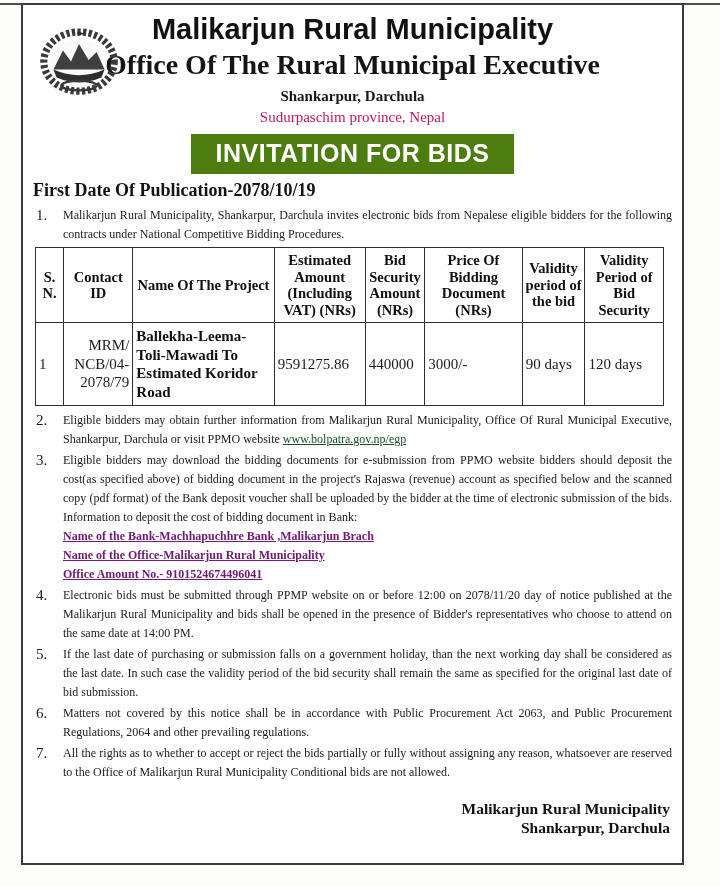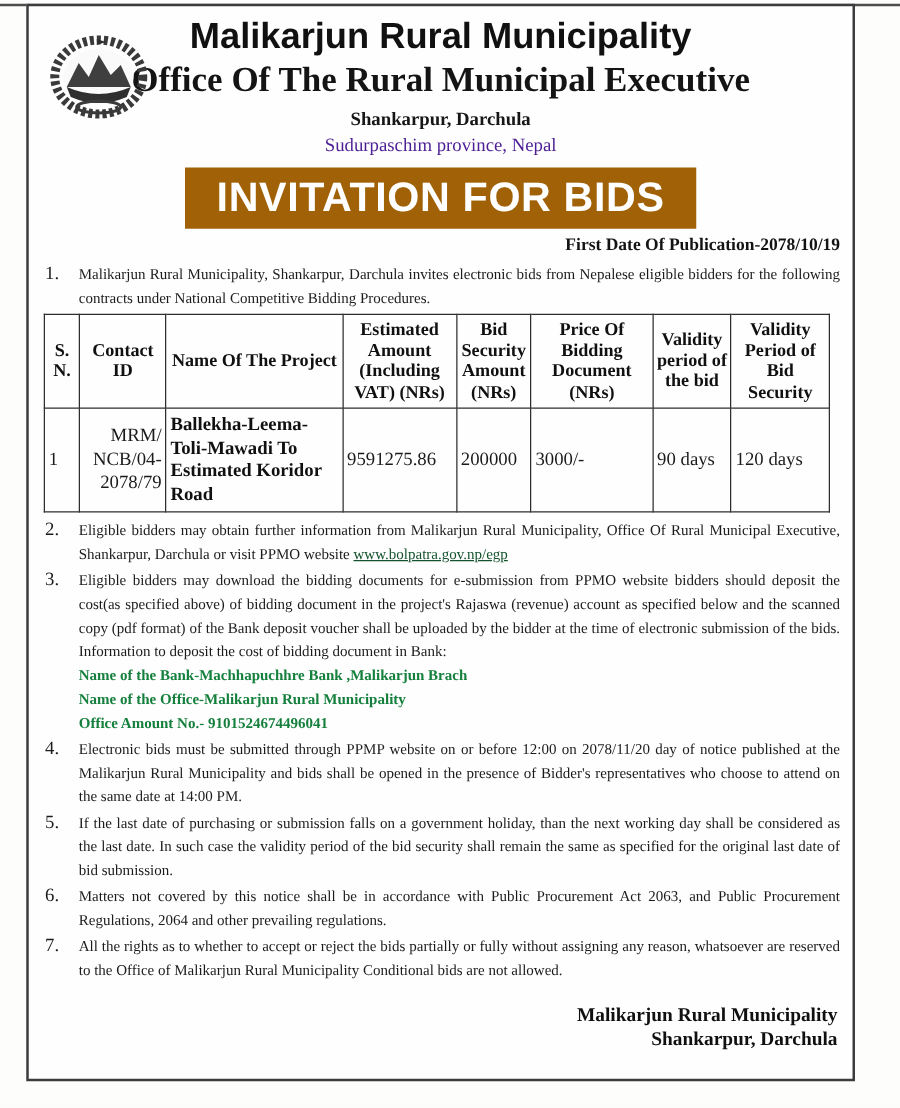--- a/index.html
+++ b/index.html
@@ -7,32 +7,32 @@
   .page{position:relative;width:720px;height:886px;background:#fdfdfc;overflow:hidden;}
   .top-rule{position:absolute;top:3px;left:0;width:720px;height:2px;background:#4d4d4d;}
   .frame{position:absolute;left:21px;top:3px;width:663px;height:862px;border:2px solid #3c3c3c;
          box-sizing:border-box;background:#fefefe;padding:5px 10px 0 10px;}
   
   .emblem{position:absolute;left:16px;top:12px;width:80px;height:86px;}
   .h-muni{text-align:center;font-family:"Liberation Sans",sans-serif;font-weight:bold;
           font-size:29px;line-height:33px;margin:3px 0 0 0;color:#111;}
   .h-office{text-align:center;font-weight:bold;font-size:28px;line-height:33px;margin-top:2px;color:#141414;}
   .addr1{text-align:center;font-weight:bold;font-size:15px;margin-top:7px;color:#161616;}
-  .addr2{text-align:center;font-size:15px;margin-top:4px;color:#4c1d95;}
+  .addr2{text-align:center;font-size:15px;margin-top:4px;color:#be185d;}
   .banner-wrap{text-align:center;margin-top:8px;}
-  .banner{display:inline-block;background:#a16207;color:#ffffff;font-family:"Liberation Sans",sans-serif;
-          font-weight:bold;font-size:33px;letter-spacing:0.5px;padding:5px 25px 6px 25px;}
-  .pubdate{text-align:right;font-weight:bold;font-size:14px;margin-top:6px;color:#131313;}
+  .banner{display:inline-block;background:#4d7c0f;color:#ffffff;font-family:"Liberation Sans",sans-serif;
+          font-weight:bold;font-size:25px;letter-spacing:0.5px;padding:5px 25px 6px 25px;}
+  .pubdate{text-align:left;font-weight:bold;font-size:18px;margin-top:6px;color:#131313;}
   
   .notice{margin-top:5px;}
   .item{display:flex;margin-bottom:2px;}
   .num{flex:none;width:30px;padding-left:3px;font-size:15px;line-height:19px;box-sizing:border-box;}
   .ibody{flex:1;text-align:justify;font-size:12px;line-height:19px;}
   .link{color:#14532d;text-decoration:underline;cursor:pointer;}
-  .bank-lines{font-weight:bold;color:#15803d;}
+  .bank-lines{font-weight:bold;color:#701a75;text-decoration:underline;}
   .bank-lines div{line-height:19px;}
   
   .tbl-wrap{margin:3px 8px 4px 2px;}
   table{width:100%;border-collapse:collapse;table-layout:fixed;}
   th,td{border:1.6px solid #2e2e2e;overflow:hidden;}
   th{font-weight:bold;font-size:14.5px;line-height:16.5px;text-align:center;vertical-align:middle;padding:4px 1px;color:#101010;}
   td{font-size:15px;line-height:18.5px;vertical-align:middle;padding:4px 3px;}
   .c-sn{width:4.5%;}.c-cid{width:11%;}.c-name{width:22.5%;}.c-est{width:14.5%;}
   .c-sec{width:9.5%;}.c-price{width:15.5%;}.c-vbid{width:10%;}.c-vsec{width:12.5%;}
   td.center{text-align:left;}
@@ -100,21 +100,21 @@
           </tr>
         </thead>
         <tbody>
           <tr>
             <td>1</td>
             <td class="pre">MRM/
 NCB/04-
 2078/79</td>
             <td class="bold">Ballekha-Leema-Toli-Mawadi To Estimated Koridor Road</td>
             <td class="center">9591275.86</td>
-            <td class="center">200000</td>
+            <td class="center">440000</td>
             <td class="center">3000/-</td>
             <td class="center">90 days</td>
             <td class="center">120 days</td>
           </tr>
         </tbody>
       </table>
     </div>
 
     <div class="notice">
 

